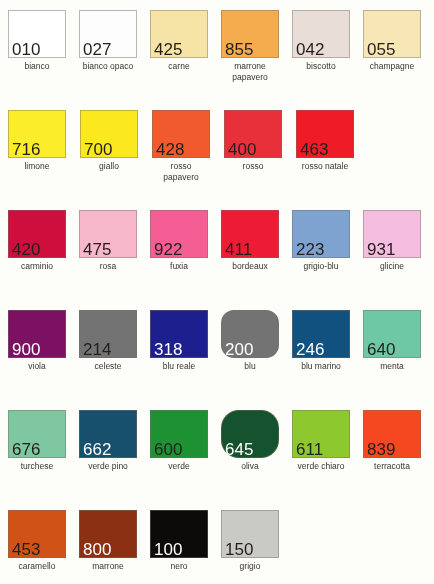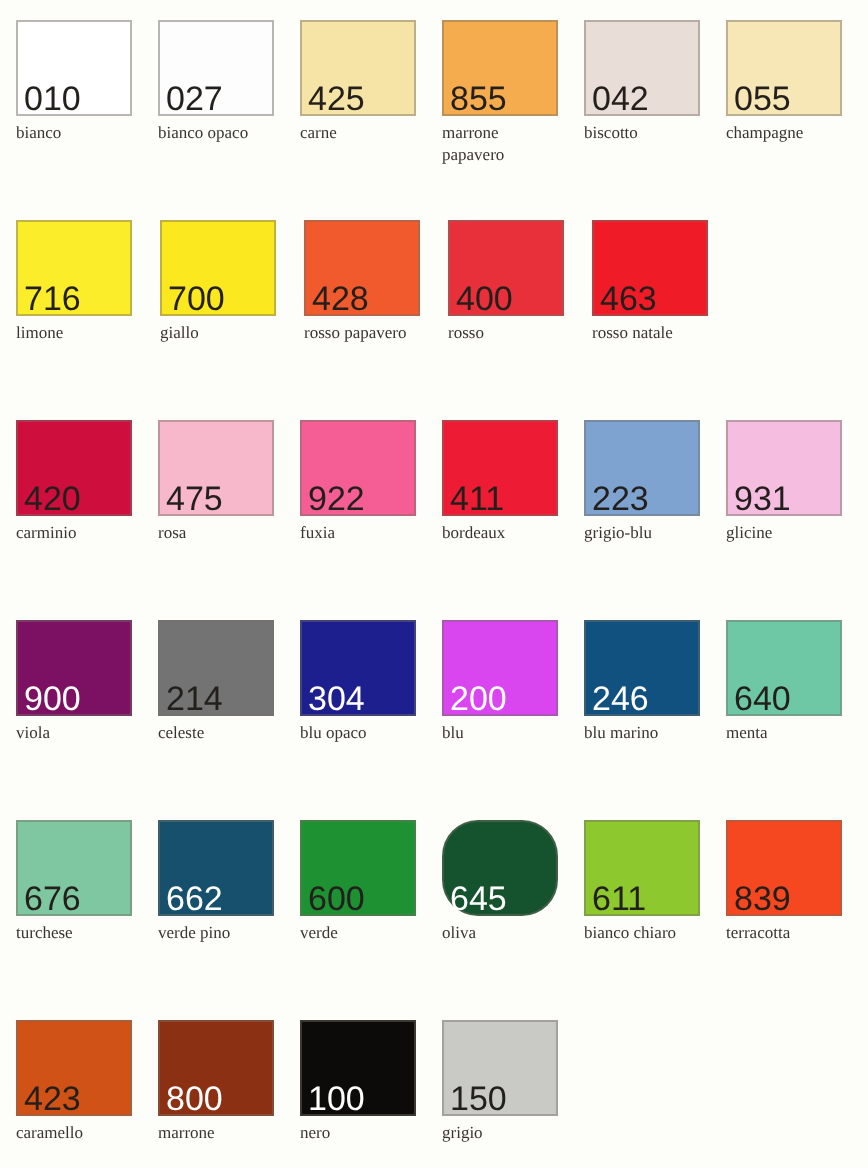--- a/index.html
+++ b/index.html
@@ -49,24 +49,25 @@
     line-height: 17px;
     letter-spacing: 0px;
     font-family: "Liberation Sans", sans-serif;
     white-space: nowrap;
   }
   .code.dark { color: #231f1c; }
   .code.white { color: #ffffff; }
   .name {
     width: 58px;
     margin-top: 3px;
+    text-align: center;
     font-size: 8.5px;
     line-height: 10.5px;
     color: #3a3430;
-    font-family: Liberation Serif, serif;
+    font-family: Liberation Sans, sans-serif;
     word-spacing: 0px;
   }
 </style>
 </head>
 <body>
 
 <div id="chart">
     <div class="swatch-row">
       <div class="swatch-cell">
         <div class="chip light-border" style="background: rgb(255, 255, 255);">
@@ -183,26 +184,26 @@
         <div class="name">viola</div>
       </div>
       <div class="swatch-cell">
         <div class="chip" style="background: #737373;">
           <span class="code dark">214</span>
         </div>
         <div class="name">celeste</div>
       </div>
       <div class="swatch-cell">
         <div class="chip" style="background: rgb(30, 31, 143);">
-          <span class="code white">304</span>
-        </div>
-        <div class="name">blu opaco</div>
-      </div>
-      <div class="swatch-cell">
-        <div class="chip" style="background: #d946ef;">
+          <span class="code white">318</span>
+        </div>
+        <div class="name">blu reale</div>
+      </div>
+      <div class="swatch-cell">
+        <div class="chip" style="background: #737373; border-radius: 13px;">
           <span class="code white">200</span>
         </div>
         <div class="name">blu</div>
       </div>
       <div class="swatch-cell">
         <div class="chip" style="background: rgb(16, 81, 127);">
           <span class="code white">246</span>
         </div>
         <div class="name">blu marino</div>
       </div>
@@ -235,33 +236,33 @@
       <div class="swatch-cell">
         <div class="chip" style="background: #14532d; border-radius: 18px;">
           <span class="code white">645</span>
         </div>
         <div class="name">oliva</div>
       </div>
       <div class="swatch-cell">
         <div class="chip" style="background: rgb(140, 200, 46);">
           <span class="code dark">611</span>
         </div>
-        <div class="name">bianco chiaro</div>
+        <div class="name">verde chiaro</div>
       </div>
       <div class="swatch-cell">
         <div class="chip" style="background: rgb(245, 71, 32);">
           <span class="code dark">839</span>
         </div>
         <div class="name">terracotta</div>
       </div>
     </div>
     <div class="swatch-row">
       <div class="swatch-cell">
         <div class="chip" style="background: rgb(209, 82, 22);">
-          <span class="code dark">423</span>
+          <span class="code dark">453</span>
         </div>
         <div class="name">caramello</div>
       </div>
       <div class="swatch-cell">
         <div class="chip" style="background: rgb(139, 48, 19);">
           <span class="code white">800</span>
         </div>
         <div class="name">marrone</div>
       </div>
       <div class="swatch-cell">

